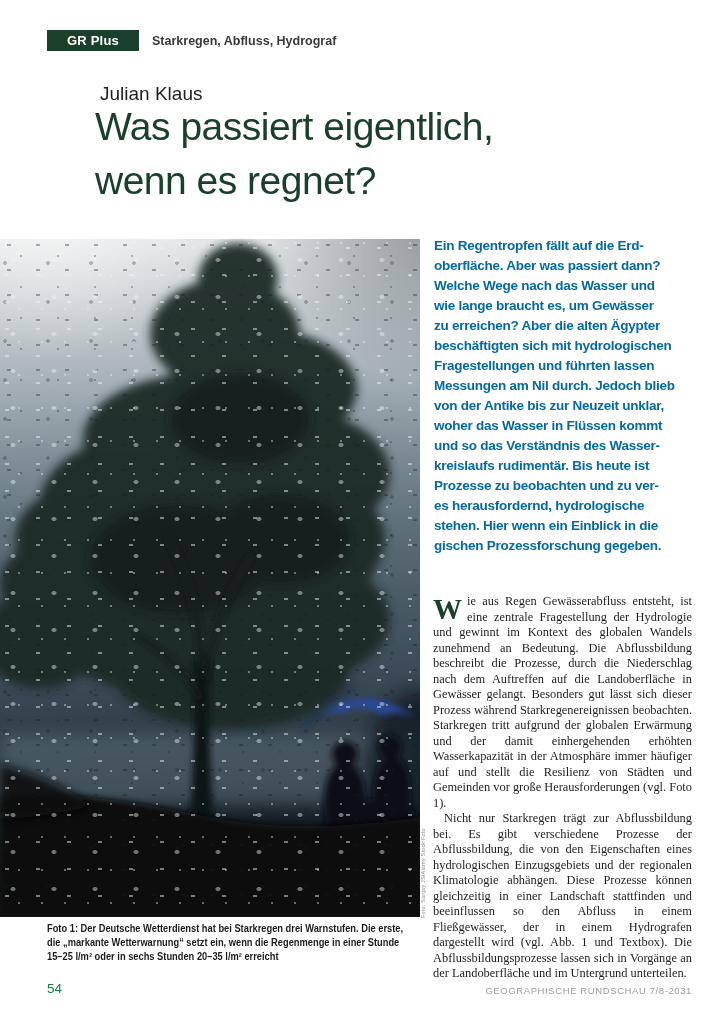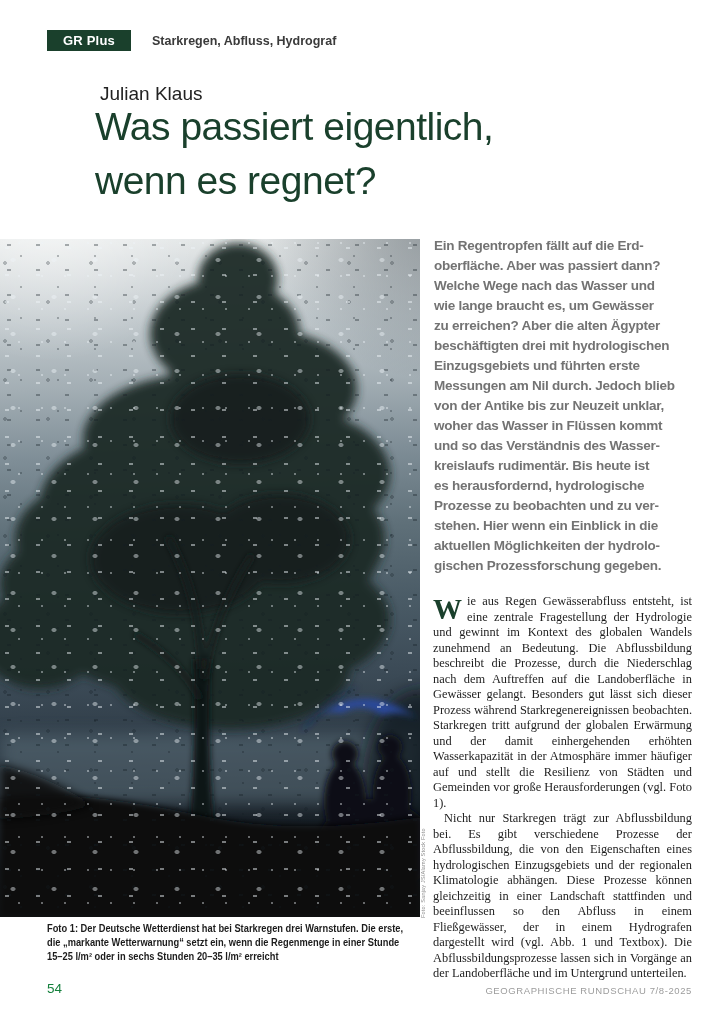--- a/index.html
+++ b/index.html
@@ -2,21 +2,21 @@
 <html lang="de"><head>
 <meta charset="utf-8">
 <style>
   html,body{margin:0;padding:0;background:#ffffff;}
   .page{
     position:relative;width:720px;height:1019px;background:#ffffff;
     overflow:hidden;font-family:"Liberation Sans",sans-serif;
   }
   
   .badge{
-    position:absolute;left:47px;top:30px;width:84px;height:21px;
+    position:absolute;left:47px;top:30px;width:92px;height:21px;
     background:#1a402c;color:#ffffff;font-size:13px;font-weight:bold;
     display:flex;align-items:center;justify-content:center;letter-spacing:.2px;
   }
   .topic{
     position:absolute;left:152px;top:34px;font-size:12.5px;font-weight:600;color:#3a3a3a;
   }
   .author{
     position:absolute;left:100px;top:83px;font-size:19px;color:#222222;
   }
   .title{
@@ -61,21 +61,21 @@
   
   .caption{
     position:absolute;left:47px;top:922px;width:402px;
     transform:scaleX(.93);transform-origin:0 0;
     font-size:10px;line-height:14px;font-weight:700;color:#1c1c1c;
   }
   .caption-line{white-space:nowrap;}
   
   .intro{
     position:absolute;left:434px;top:236px;width:262px;
-    font-size:13.5px;line-height:20px;font-weight:700;color:#737373;letter-spacing:-0.25px;
+    font-size:13.5px;line-height:20px;font-weight:700;color:#0369a1;letter-spacing:-0.25px;
   }
   .intro-line{white-space:nowrap;}
   .body-col{
     position:absolute;left:433px;top:594px;width:259px;
     font-family:"Liberation Serif",serif;font-size:12.4px;line-height:15.5px;
     color:#1d1d1d;text-align:justify;
   }
   .body-col p{margin:0;}
   .body-col p.indent{text-indent:11px;}
   .dropcap{
@@ -176,35 +176,34 @@
       <div class="caption-line">die „markante Wetterwarnung“ setzt ein, wenn die Regenmenge in einer Stunde</div>
       <div class="caption-line">15–25 l/m² oder in sechs Stunden 20–35 l/m² erreicht</div>
     </div>
 
   <div class="intro">
       <div class="intro-line">Ein Regentropfen fällt auf die Erd-</div>
       <div class="intro-line">oberfläche. Aber was passiert dann?</div>
       <div class="intro-line">Welche Wege nach das Wasser und</div>
       <div class="intro-line">wie lange braucht es, um Gewässer</div>
       <div class="intro-line">zu erreichen? Aber die alten Ägypter</div>
-      <div class="intro-line">beschäftigten drei mit hydrologischen</div>
-      <div class="intro-line">Einzugsgebiets und führten erste</div>
+      <div class="intro-line">beschäftigten sich mit hydrologischen</div>
+      <div class="intro-line">Fragestellungen und führten lassen</div>
       <div class="intro-line">Messungen am Nil durch. Jedoch blieb</div>
       <div class="intro-line">von der Antike bis zur Neuzeit unklar,</div>
       <div class="intro-line">woher das Wasser in Flüssen kommt</div>
       <div class="intro-line">und so das Verständnis des Wasser-</div>
       <div class="intro-line">kreislaufs rudimentär. Bis heute ist</div>
+      <div class="intro-line">Prozesse zu beobachten und zu ver-</div>
       <div class="intro-line">es herausfordernd, hydrologische</div>
-      <div class="intro-line">Prozesse zu beobachten und zu ver-</div>
       <div class="intro-line">stehen. Hier wenn ein Einblick in die</div>
-      <div class="intro-line">aktuellen Möglichkeiten der hydrolo-</div>
       <div class="intro-line">gischen Prozessforschung gegeben.</div>
     </div>
 
   <div class="body-col">
     <p><span class="dropcap">W</span><span>ie aus Regen Gewässerabfluss entsteht, ist eine zentrale Fragestellung der Hydrologie und gewinnt im Kontext des globalen Wandels zunehmend an Bedeutung. Die Abflussbildung beschreibt die Prozesse, durch die Niederschlag nach dem Auftreffen auf die Landoberfläche in Gewässer gelangt. Besonders gut lässt sich dieser Prozess während Starkregenereignissen beobachten. Starkregen tritt aufgrund der globalen Erwärmung und der damit einhergehenden erhöhten Wasserkapazität in der Atmosphäre immer häufiger auf und stellt die Resilienz von Städten und Gemeinden vor große Herausforderungen (vgl. Foto 1).</span></p>
     <p class="indent">Nicht nur Starkregen trägt zur Abflussbildung bei. Es gibt verschiedene Prozesse der Abflussbildung, die von den Eigenschaften eines hydrologischen Einzugsgebiets und der regionalen Klimatologie abhängen. Diese Prozesse können gleichzeitig in einer Landschaft stattfinden und beeinflussen so den Abfluss in einem Fließgewässer, der in einem Hydrografen dargestellt wird (vgl. Abb. 1 und Textbox). Die Abflussbildungsprozesse lassen sich in Vorgänge an der Landoberfläche und im Untergrund unterteilen.</p>
   </div>
 
   <div class="pageno">54</div>
-  <div class="journal">GEOGRAPHISCHE RUNDSCHAU 7/8-2025</div>
+  <div class="journal">GEOGRAPHISCHE RUNDSCHAU 7/8-2031</div>
 
 </div>
 
 </body></html>

